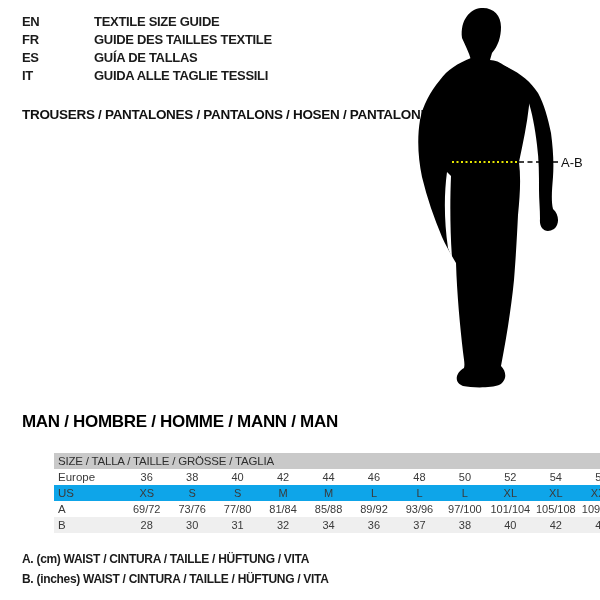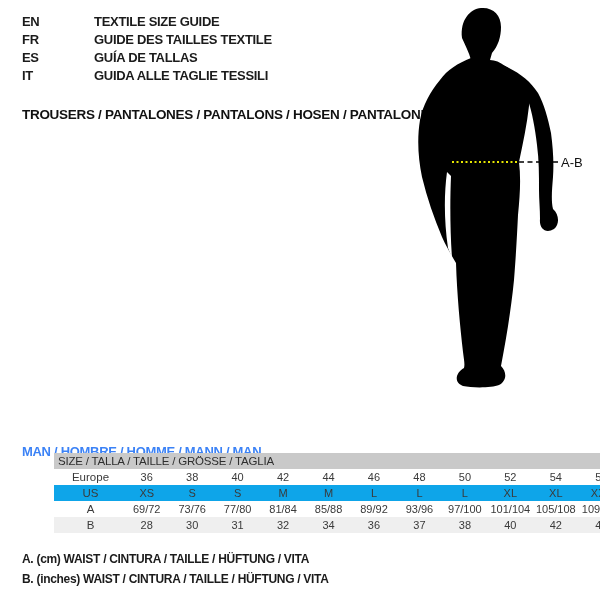--- a/index.html
+++ b/index.html
@@ -15,35 +15,35 @@
   
   .garment-heading {
     position:absolute; left:22px; top:107px; font-size:13.5px; font-weight:bold;
     color:#111; letter-spacing:-0.3px; white-space:nowrap;
   }
   
   .figure-wrap { position:absolute; left:410px; top:0; width:190px; height:400px; }
   .measure-text { font-family:"Liberation Sans", sans-serif; font-size:13px; fill:#111; }
   
   .section-heading {
-    position:absolute; left:22px; top:444px; font-size:13px; font-weight:bold;
-    color:#3b82f6; letter-spacing:-0.3px; white-space:nowrap;
+    position:absolute; left:22px; top:412px; font-size:17px; font-weight:bold;
+    color:#000000; letter-spacing:-0.3px; white-space:nowrap;
   }
   
   table.size-table {
     position:absolute; left:18px; top:453px; width:570px;
     border-collapse:collapse; table-layout:fixed; font-size:11px; color:#3a3a3a;margin-left:36px;
   }
   th.bar {
     text-align:left; font-weight:normal; font-size:11.5px; color:#2e2e2e;
     padding:2px 0 2px 4px; height:12px; letter-spacing:-0.2px;
   }
   tbody tr { height:16px; }
   td.val { text-align:center; padding:1px 0; font-weight:normal; }
-  th.rowlabel { text-align:center; padding-left:4px; font-weight:normal; font-size:11.5px; }
+  th.rowlabel { text-align:left; padding-left:4px; font-weight:normal; font-size:11.5px; }
   
   .notes { position:absolute; left:22px; top:549px; }
   .note-line {
     font-size:12px; font-weight:bold; color:#1b1b1b; height:20px; line-height:20px;
     letter-spacing:-0.3px; white-space:nowrap;
   }
 </style>
 </head>
 <body>
 

